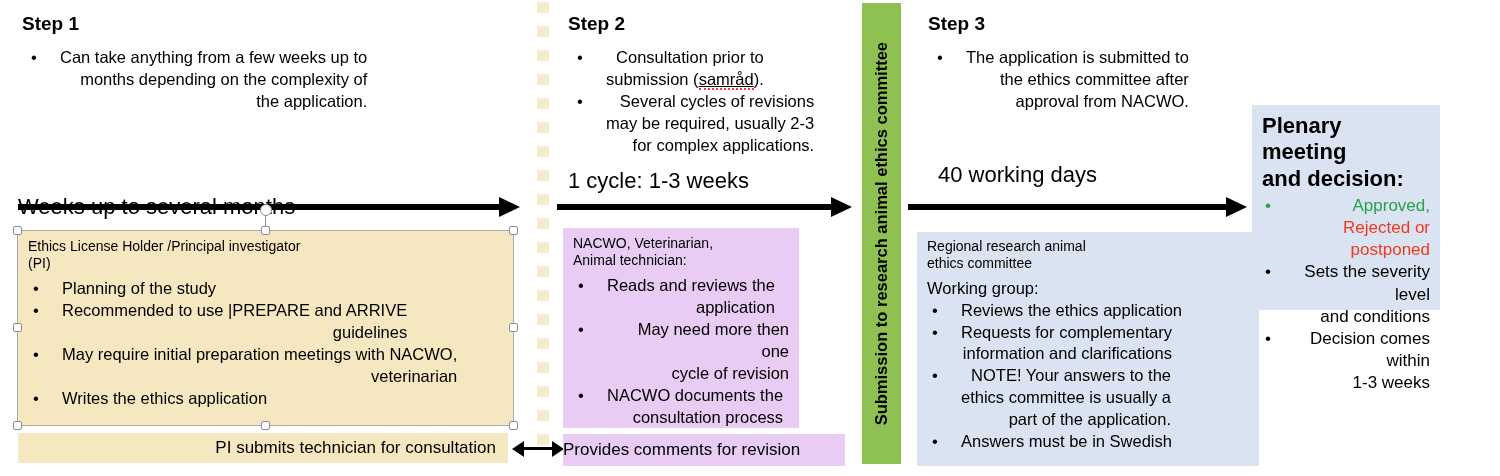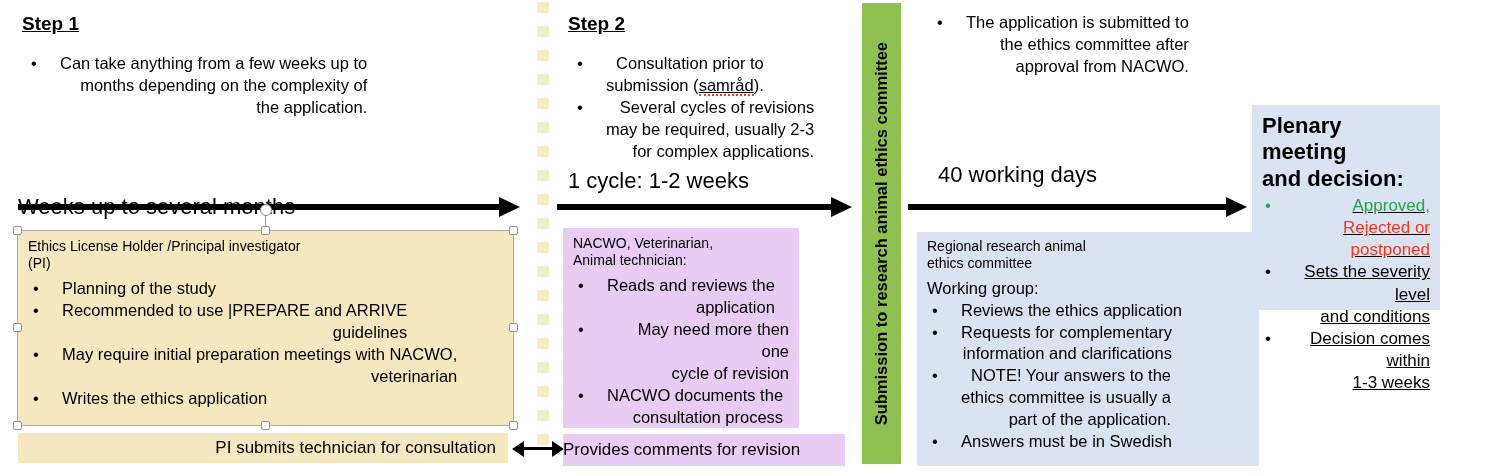--- a/index.html
+++ b/index.html
@@ -5,21 +5,21 @@
   * { margin:0; padding:0; box-sizing:border-box; }
   html,body { background:#ffffff; }
   .canvas {
     position:relative; width:1500px; height:476px; overflow:hidden;
     background:#ffffff; color:#000;
     font-family:"Liberation Sans", sans-serif;
   }
   .abs { position:absolute; }
 
   
-  .step-title { font-size:19px; font-weight:bold; line-height:1.25; margin-bottom:17px;text-decoration:underline; }
+  .step-title { font-size:19px; font-weight:bold; line-height:1.25; margin-bottom:11px; }
   .brow { display:flex; align-items:flex-start; }
   .brow .dot { flex:0 0 38px; padding-left:9px; font-size:16.5px; line-height:1.33; }
   .brow .btext { font-size:16.5px; line-height:1.33; white-space:pre-line;text-align:right; }
 
   
   .duration { font-size:22px; line-height:1.2; white-space:nowrap; }
 
   
   .harrow { position:absolute; height:20px; }
   .harrow .shaft { position:absolute; left:0; right:15px; top:7px; height:6px; background:#000; }
@@ -60,21 +60,21 @@
   .vbar .vtext { writing-mode:vertical-rl; transform:rotate(180deg);
                  font-size:16.5px; font-weight:bold; white-space:nowrap; color:#000; }
 
   
   .misspelled { text-decoration:underline; text-decoration-thickness:1px;
                 border-bottom:2px dotted #e8402d; padding-bottom:0px; }
 
   
   .plenary-title { font-size:22px; font-weight:bold; line-height:1.2; white-space:pre-line; margin-bottom:3px; }
   .plenary .brow .dot { flex:0 0 25px; padding-left:3px; font-size:17px; }
-  .plenary .brow .btext { font-size:17px; line-height:1.3;text-decoration:underline; }
+  .plenary .brow .btext { font-size:17px; line-height:1.3; }
 </style>
 </head>
 <body>
 
 <div class="canvas">
 
   <div class="abs" style="left:22px; top:12px; width:410px;">
     <div class="step-title">Step 1</div>
     <div class="brow">
       <span class="dot">•</span>
@@ -145,21 +145,21 @@
 submission (</span><span class="misspelled">samråd</span><span>).</span></span>
     </div>
     <div class="brow">
       <span class="dot">•</span>
       <span class="btext">Several cycles of revisions
 may be required, usually 2-3
 for complex applications.</span>
     </div>
   </div>
 
-  <div class="abs duration" style="left:568px; top:168px;">1 cycle: 1-2 weeks</div>
+  <div class="abs duration" style="left:568px; top:168px;">1 cycle: 1-3 weeks</div>
 
   <div class="harrow" style="left:557px; top:197px; width:295px;">
     <div class="shaft"></div>
     <div class="head"></div>
   </div>
 
   <div class="shape" style="left: 563px; top: 228px; width: 236px; height: 200px; background-color: rgb(232, 204, 244);">
     <div class="box-title">NACWO, Veterinarian,
 Animal technician:</div>
     <div class="brow">
@@ -181,20 +181,21 @@
 
   <div class="strip left" style="left: 563px; top: 434px; width: 282px; height: 32px; background-color: rgb(232, 204, 244);">
     <span>Provides comments for revision</span>
   </div>
 
   <div class="vbar" style="left: 862px; top: 3px; width: 39px; height: 461px; background-color: rgb(142, 193, 82);">
     <span class="vtext">Submission to research animal ethics committee</span>
   </div>
 
   <div class="abs" style="left:928px; top:12px; width:330px;">
+    <div class="step-title">Step 3</div>
     <div class="brow">
       <span class="dot">•</span>
       <span class="btext">The application is submitted to
 the ethics committee after
 approval from NACWO.</span>
     </div>
   </div>
 
   <div class="abs duration" style="left:938px; top:162px;">40 working days</div>
 

